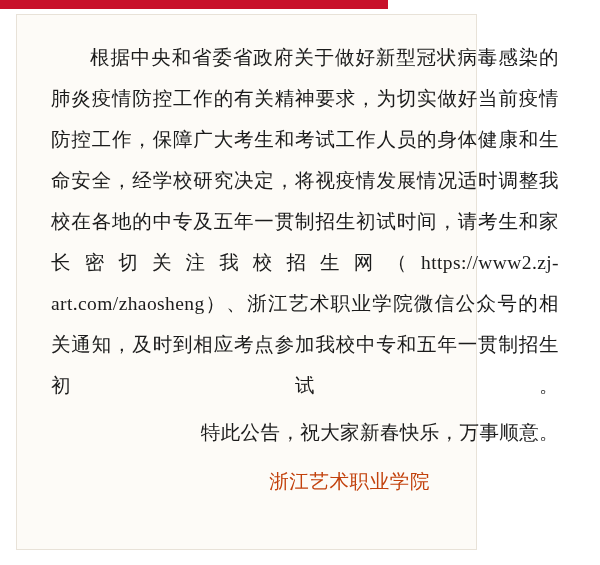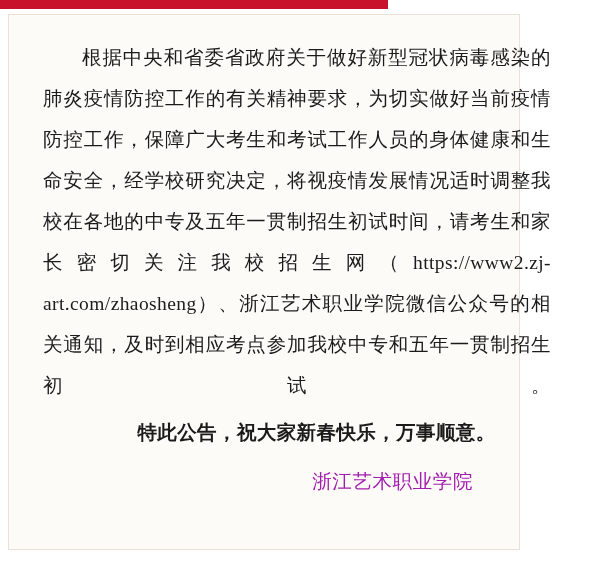--- a/index.html
+++ b/index.html
@@ -33,22 +33,22 @@
     position: absolute;
     top: 0;
     left: 0;
     width: 388px;
     height: 9px;
     background: #c8112b;
   }
   .card {
     position: absolute;
     top: 14px;
-    left: 8px;
-    width: 512px;
+    left: 16px;
+    width: 461px;
     height: 536px;
     background: #fdfbf7;
     border: 1px solid #e8e2d8;
     box-sizing: border-box;
   }
   .body-text {
     position: absolute;
     top: 22px;
     left: 34px;
     width: 508px;
@@ -62,32 +62,31 @@
   }
   .para {
     margin: 0 0 0 0;
     text-indent: 2em;
     text-align: justify;
     text-align-last: justify;
   }
   .para2 {
     margin-top: 6px;
     text-indent: 2em;
-    text-align: center;
-    font-weight: bold;
+    text-align: right;
   }
   .signature {
     position: absolute;
     right: 46px;
     bottom: 48px;
     text-align: right;
     font-family: "Liberation Serif", "DejaVu Serif", serif;
     font-size: 19.5px;
     line-height: 38px;
-    color: #a21caf;
+    color: #c2410c;
     letter-spacing: 0.6px;
   }
   .sig-line {
     display: block;
     white-space: nowrap;
   }
 </style>
 </head>
 <body>
 

